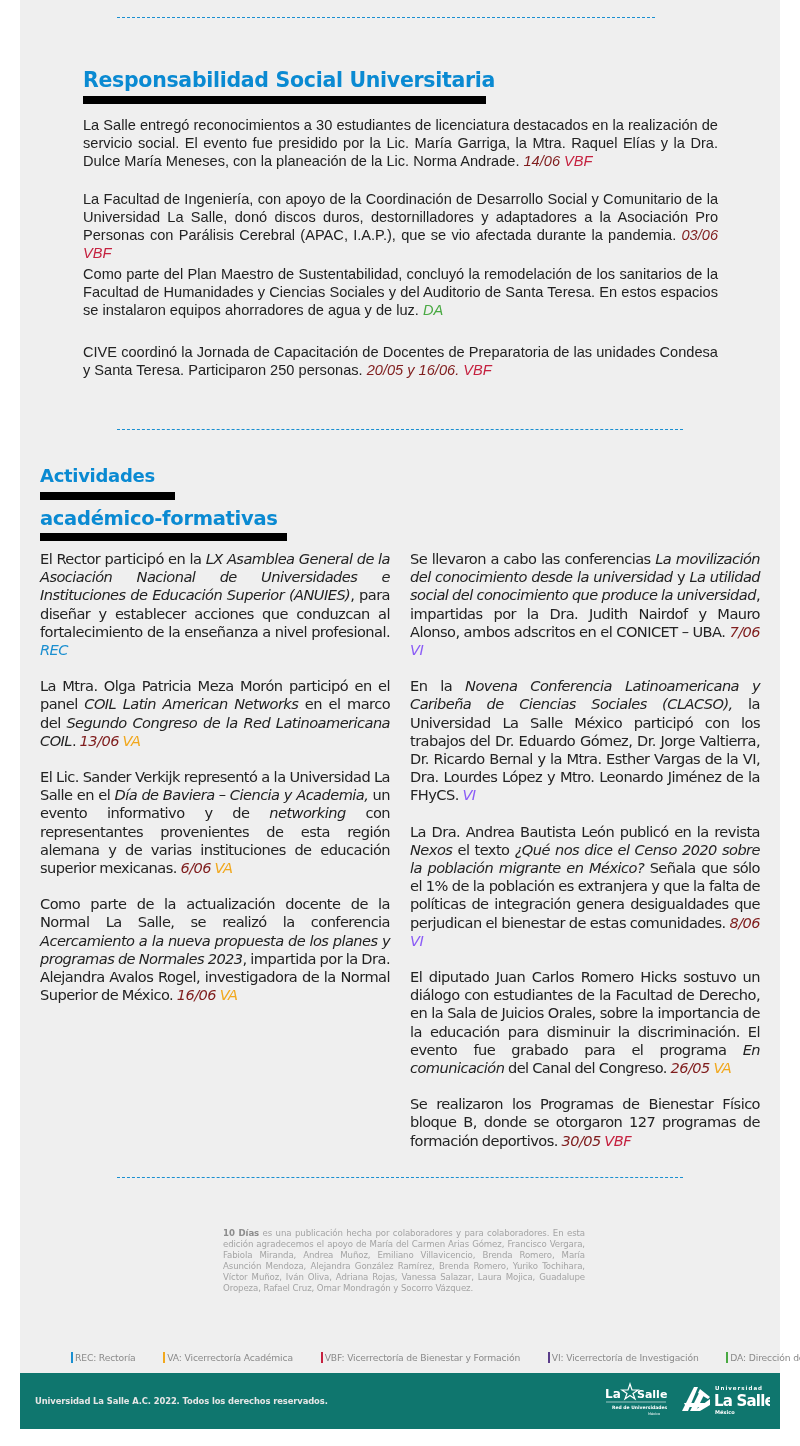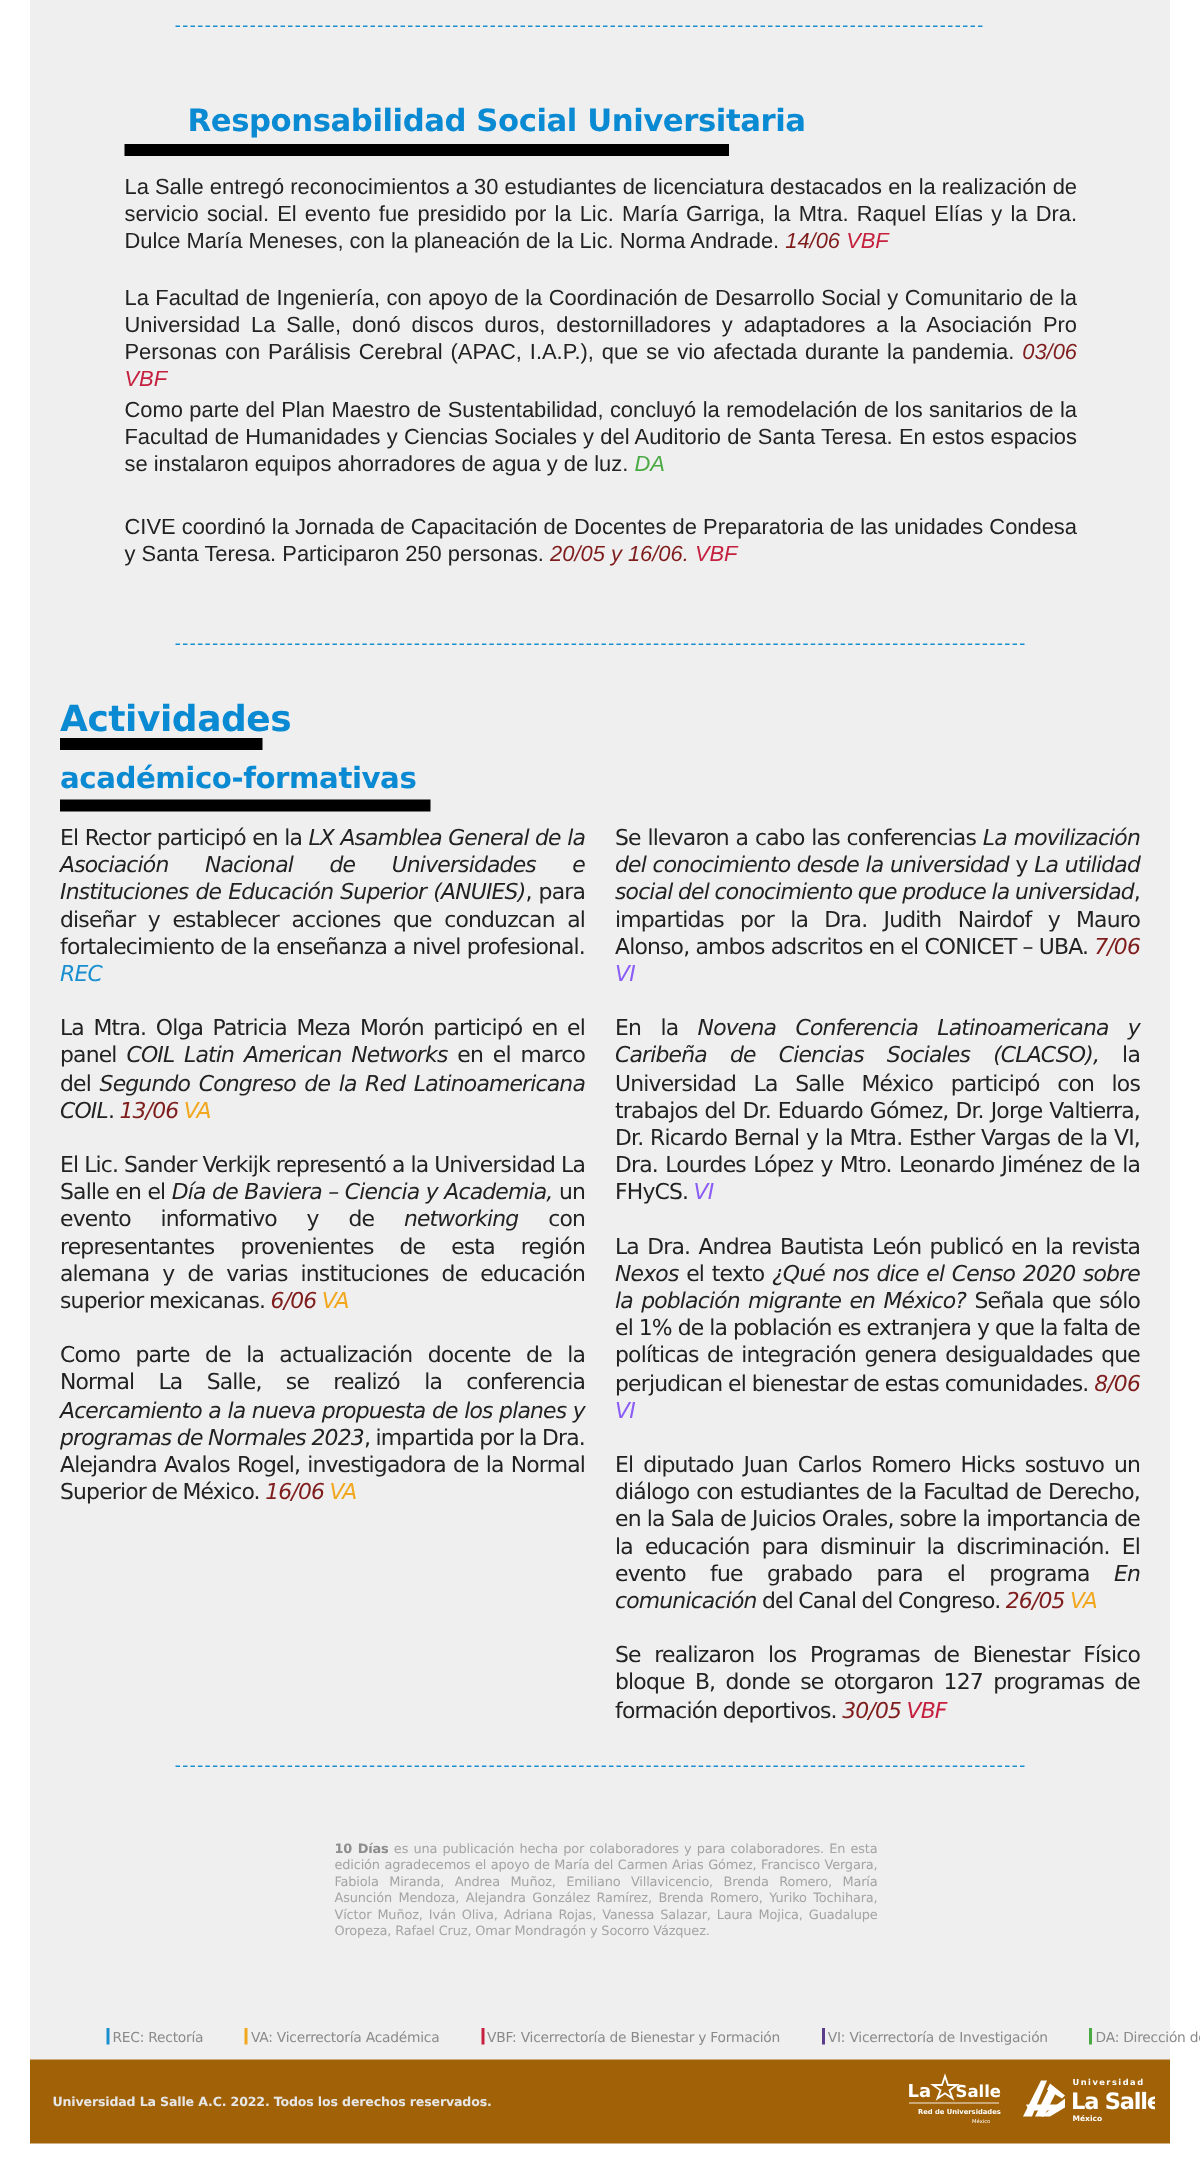--- a/index.html
+++ b/index.html
@@ -18,33 +18,33 @@
   .tag-va { color: #f1a81e; }
   .tag-vbf { color: #c5213f; }
   .tag-vi { color: #8b5cf6; margin-top: 24px; }
   .tag-da { color: #49a942; }
   em { font-style: italic; }
   .credits { position: absolute; left: 223px; top: 1228px; width: 362px; font-size: 8.6px; line-height: 11px; color: #a4a4a4; text-align: justify; font-family: "DejaVu Sans", sans-serif; letter-spacing: -0.1px; }
   .credits b { color: #8d8d8d; }
   .legend { position: absolute; left: 51px; top: 1352px; width: 720px; font-size: 9.2px; color: #8a8a8a; font-family: "DejaVu Sans", sans-serif; white-space: nowrap; letter-spacing: -0.15px; }
   .legend .lg-item { display: inline-block; margin-right: 5px; padding-left: 20px; }
   .legend .sw { display: inline-block; width: 2px; height: 11px; vertical-align: -2px; margin-right: 2px; }
-  .footer { position: absolute; left: 20px; top: 1373px; width: 760px; height: 56px; background: #a16207; }
+  .footer { position: absolute; left: 20px; top: 1373px; width: 760px; height: 56px; background: #0f766e; }
   .footer-text { position: absolute; left: 15px; top: 23px; font-size: 8.4px; color: #e6e6e6; font-weight: bold; font-family: "DejaVu Sans", sans-serif; letter-spacing: -0.1px; }
   .logo1 { position: absolute; left: 584px; top: 8px; width: 64px; height: 38px; color: #fff; font-family: "DejaVu Sans", sans-serif; }
   .logo2 { position: absolute; left: 660px; top: 8px; width: 90px; height: 38px; color: #fff; font-family: "DejaVu Sans", sans-serif; }
 </style>
 </head>
 <body>
 
 <div class="page"></div>
 
 <div class="dash" style="left:117px; top:17px; width:538px;"></div>
 
-<div class="sec-title" style="left:83px; top:68px; font-size:20.5px;margin-left:42px;">Responsabilidad Social Universitaria</div>
+<div class="sec-title" style="left:83px; top:68px; font-size:20.5px;">Responsabilidad Social Universitaria</div>
 <div class="bar" style="left:83px; top:96px; width:403px;"></div>
 
 <div class="rsu-block" style="top:116px;">
   <span>La Salle entregó reconocimientos a 30 estudiantes de licenciatura destacados en la realización de servicio social. El evento fue presidido por la Lic. María Garriga, la Mtra. Raquel Elías y la Dra. Dulce María Meneses, con la planeación de la Lic. Norma Andrade.</span>
   <span class="date">14/06</span>
   <span class="tag tag-vbf">VBF</span>
 </div>
 <div class="rsu-block" style="top:190px;">
   <span>La Facultad de Ingeniería, con apoyo de la Coordinación de Desarrollo Social y Comunitario de la Universidad La Salle, donó discos duros, destornilladores y adaptadores a la Asociación Pro Personas con Parálisis Cerebral (APAC, I.A.P.), que se vio afectada durante la pandemia.</span>
   <span class="date">03/06</span>
@@ -55,21 +55,21 @@
   <span class="tag tag-da">DA</span>
 </div>
 <div class="rsu-block" style="top:343px;">
   <span>CIVE coordinó la Jornada de Capacitación de Docentes de Preparatoria de las unidades Condesa y Santa Teresa. Participaron 250 personas.</span>
   <span class="date">20/05 y 16/06.</span>
   <span class="tag tag-vbf">VBF</span>
 </div>
 
 <div class="dash" style="left:117px; top:429px; width:566px;"></div>
 
-<div class="sec-title" style="left:40px; top:465px; font-size:24px;">Actividades</div>
+<div class="sec-title" style="left:40px; top:465px; font-size:18px;">Actividades</div>
 <div class="bar" style="left:40px; top:492px; width:135px;"></div>
 <div class="sec-title" style="left:40px; top:507px; font-size:19.5px;">académico-formativas</div>
 <div class="bar" style="left:40px; top:533px; width:247px;"></div>
 
 <div class="col" style="left:40px; top:550px;">
   <p>
     <span>El Rector participó en la </span><em>LX Asamblea General de la Asociación Nacional de Universidades e Instituciones de Educación Superior (ANUIES)</em><span>, para diseñar y establecer acciones que conduzcan al fortalecimiento de la enseñanza a nivel profesional.</span>
     <span class="tag tag-rec">REC</span>
   </p>
   <p>

